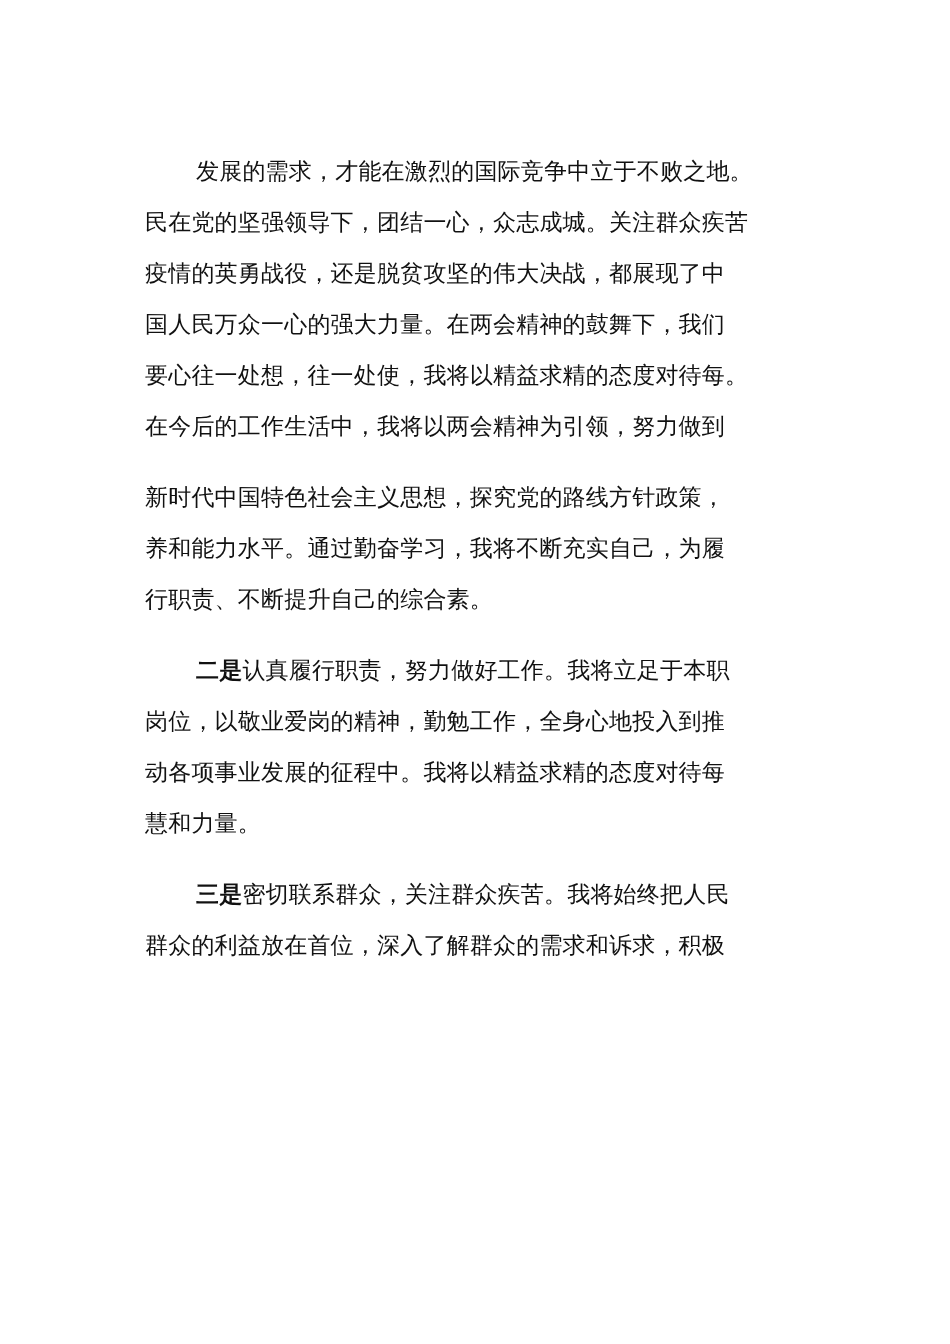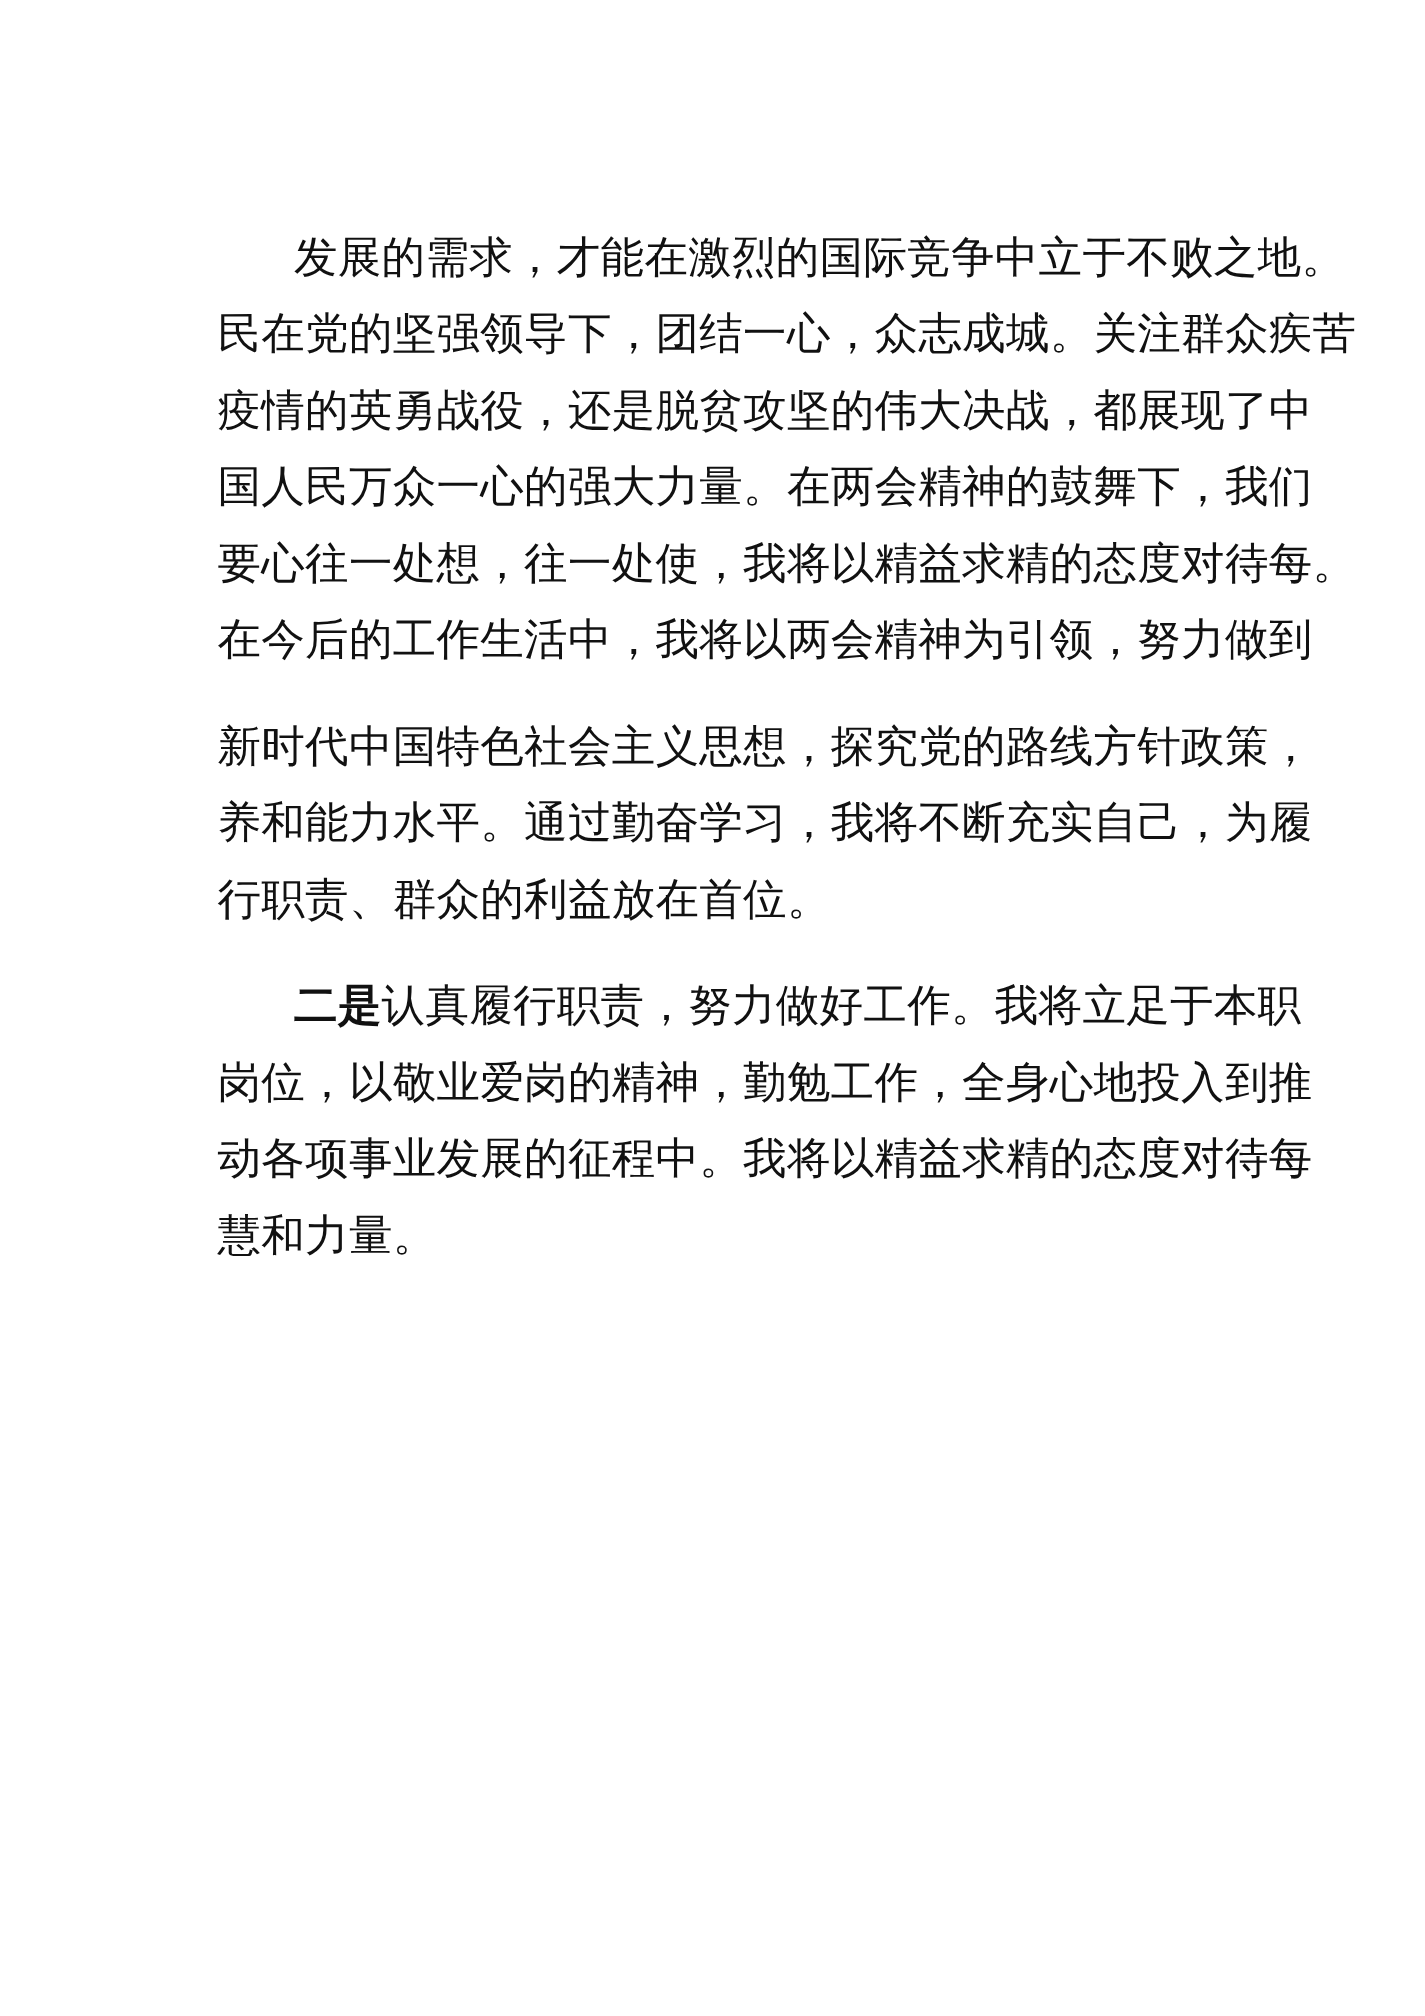--- a/index.html
+++ b/index.html
@@ -1,20 +1,20 @@
 <!DOCTYPE html>
 <html><head>
 <meta charset="utf-8">
 <style>
   html, body { margin: 0; padding: 0; background: #ffffff; }
   body { width: 950px; height: 1344px; overflow: hidden; position: relative; }
   .page {
     position: absolute; left: 145px; top: 146px; width: 664px;
     font-family: "DejaVu Sans", sans-serif;
-    font-size: 29px; line-height: 51px; color: #111111;
+    font-size: 23px; line-height: 51px; color: #111111;
     letter-spacing: 0.2px;
   }
   .para { margin: 0; text-align: justify; text-justify: inter-ideograph; }
   .para.indent { text-indent: 51px; }
   .para + .para { margin-top: 20px; }
   .lead { font-weight: bold; }
   .line { display: block; white-space: nowrap; }
 </style>
 </head>
 <body>
@@ -26,24 +26,28 @@
     <span class="line" style="text-indent:0">民在党的坚强领导下，团结一心，众志成城。关注群众疾苦</span>
     <span class="line" style="text-indent:0">疫情的英勇战役，还是脱贫攻坚的伟大决战，都展现了中</span>
     <span class="line" style="text-indent:0">国人民万众一心的强大力量。在两会精神的鼓舞下，我们</span>
     <span class="line" style="text-indent:0">要心往一处想，往一处使，我将以精益求精的态度对待每。</span>
     <span class="line" style="text-indent:0">在今后的工作生活中，我将以两会精神为引领，努力做到</span>
   </p>
 
   <p class="para">
     <span class="line">新时代中国特色社会主义思想，探究党的路线方针政策，</span>
     <span class="line">养和能力水平。通过勤奋学习，我将不断充实自己，为履</span>
-    <span class="line">行职责、群众的利益放在首位。</span>
+    <span class="line">行职责、不断提升自己的综合素。</span>
   </p>
 
   <p class="para">
     <span class="line" style="padding-left:51px"><span class="lead">二是</span><span>认真履行职责，努力做好工作。我将立足于本职</span></span>
     <span class="line">岗位，以敬业爱岗的精神，勤勉工作，全身心地投入到推</span>
     <span class="line">动各项事业发展的征程中。我将以精益求精的态度对待每</span>
     <span class="line">慧和力量。</span>
   </p>
 
+  <p class="para">
+    <span class="line" style="padding-left:51px"><span class="lead">三是</span><span>密切联系群众，关注群众疾苦。我将始终把人民</span></span>
+    <span class="line">群众的利益放在首位，深入了解群众的需求和诉求，积极</span>
+  </p>
 
 </div>
 
 </body></html>

